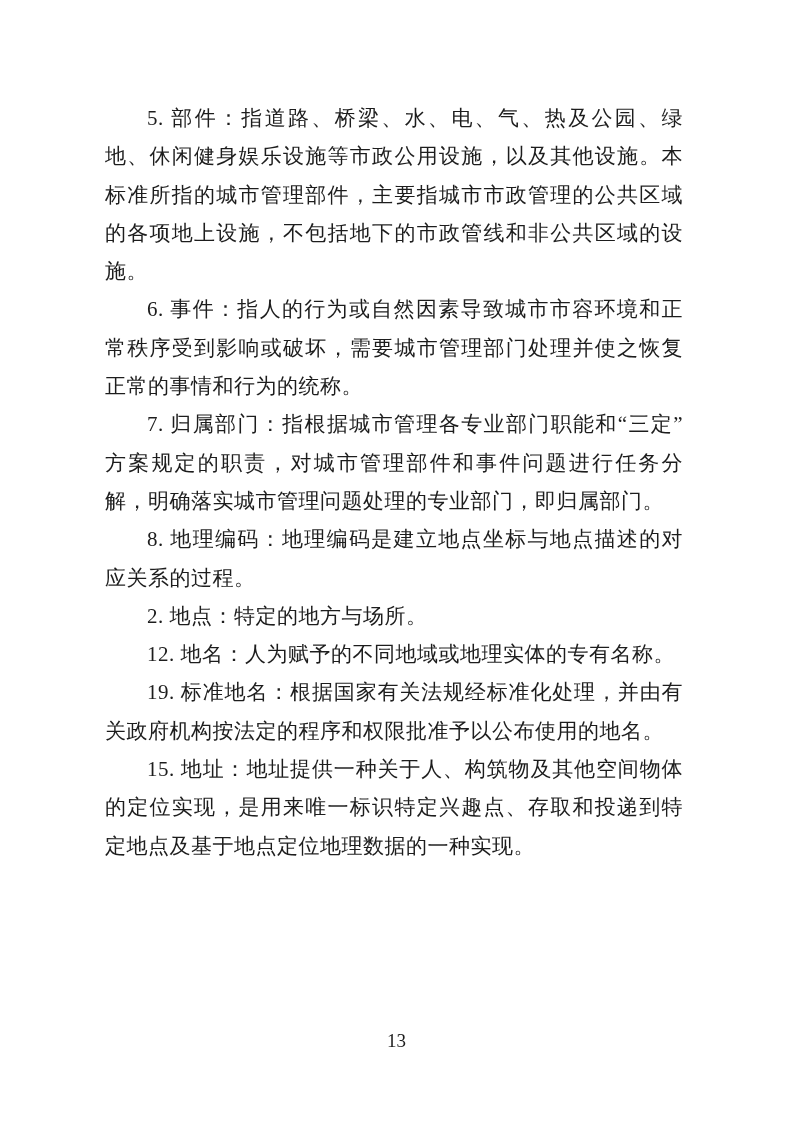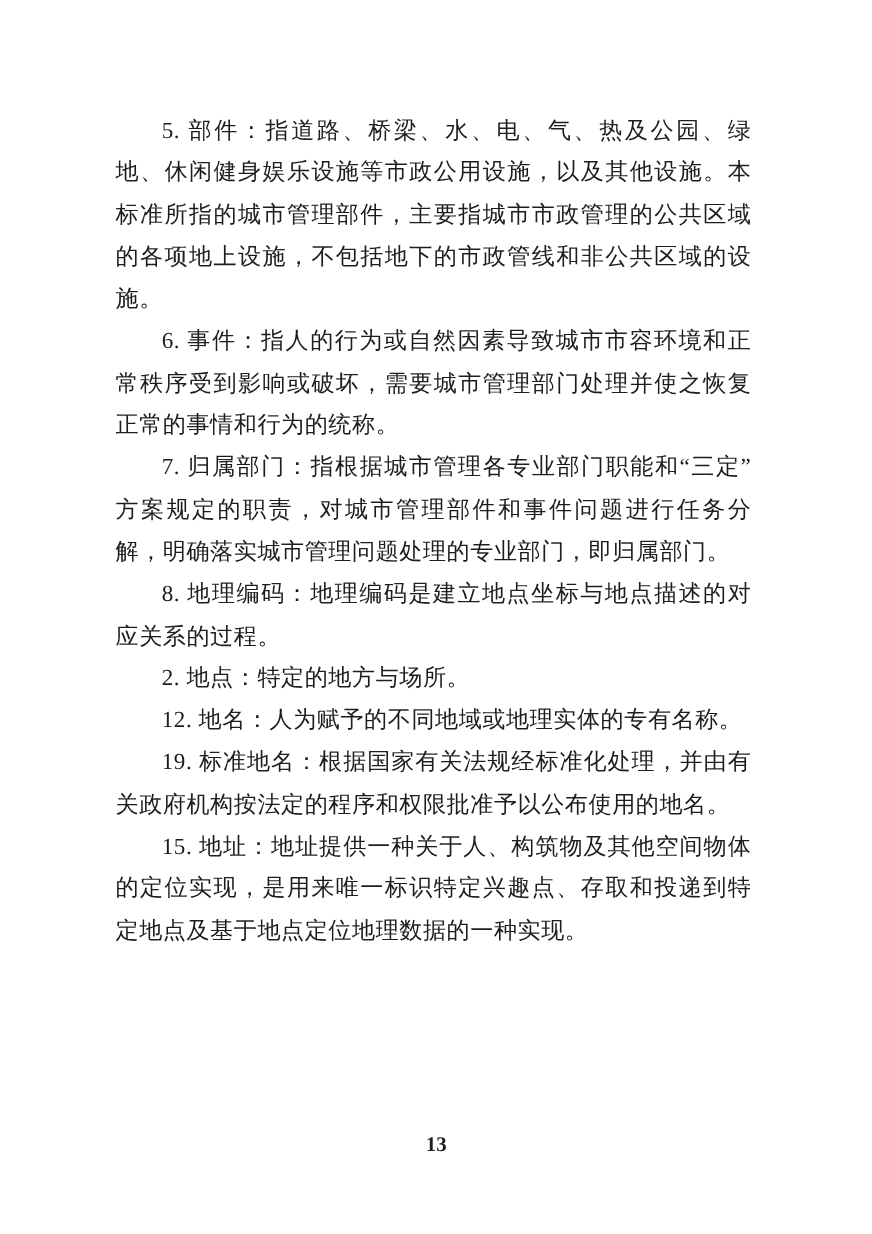--- a/index.html
+++ b/index.html
@@ -35,21 +35,20 @@
   }
   .page-number {
     position: absolute;
     top: 1028px;
     left: 0;
     width: 100%;
     text-align: center;
     color: #1d1d1d;
     font-size: 19px;
     line-height: 26px;
-    font-weight: bold;
   }
 </style>
 </head>
 <body>
 
 <div class="page">
   <div class="content">
     <p>5. 部件：指道路、桥梁、水、电、气、热及公园、绿地、休闲健身娱乐设施等市政公用设施，以及其他设施。本标准所指的城市管理部件，主要指城市市政管理的公共区域的各项地上设施，不包括地下的市政管线和非公共区域的设施。</p>
     <p>6. 事件：指人的行为或自然因素导致城市市容环境和正常秩序受到影响或破坏，需要城市管理部门处理并使之恢复正常的事情和行为的统称。</p>
     <p>7. 归属部门：指根据城市管理各专业部门职能和“三定”方案规定的职责，对城市管理部件和事件问题进行任务分解，明确落实城市管理问题处理的专业部门，即归属部门。</p>

